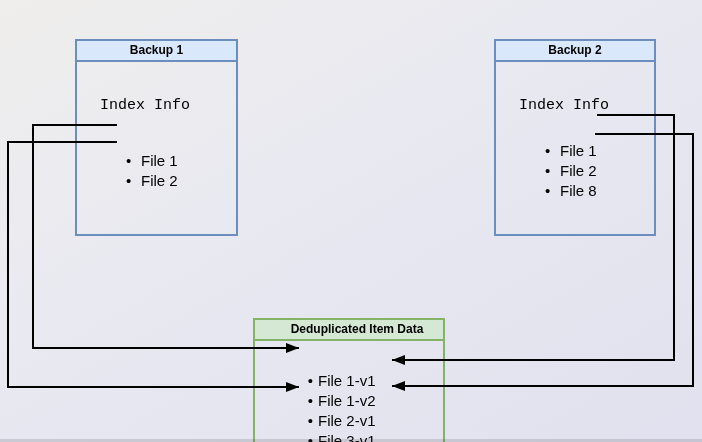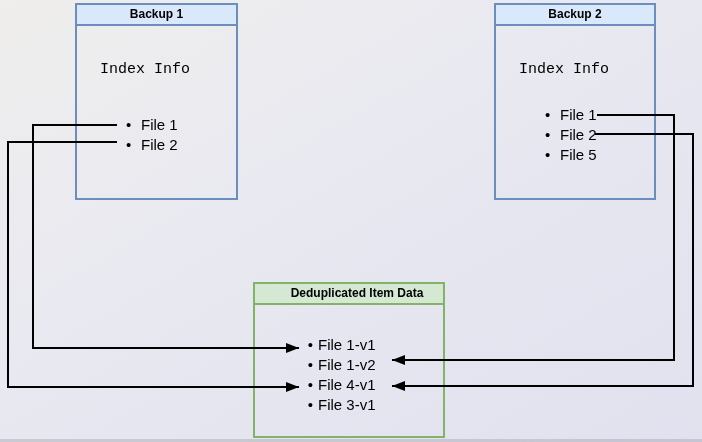--- a/index.html
+++ b/index.html
@@ -18,20 +18,21 @@
   .bottom-edge {
     position: absolute;
     left: 0; right: 0; bottom: 0;
     height: 3px;
     background: rgba(70, 70, 85, 0.18);
   }
   .box {
     position: absolute;
     box-sizing: border-box;
     background: transparent;
+    margin-top: 36px;
   }
   .box.blue   { border: 2px solid var(--backup-border, #6c8ebf); }
   .box.green  { border: 2px solid var(--dedup-border, #82b366); }
   .box-header {
     box-sizing: border-box;
     height: 21px;
     line-height: 19px;
     text-align: center;
     font-size: 12px;
     font-weight: bold;
@@ -92,30 +93,30 @@
       <li><span>File 2</span></li>
     </ul>
   </div>
 
   <div class="box blue" style="left:494px; top:3px; width:162px; height:197px;">
     <div class="box-header">Backup 2</div>
     <div class="index-label" style="left:23px; top:55px;">Index Info</div>
     <ul class="file-list" style="left:49px; top:100px;">
       <li><span>File 1</span></li>
       <li><span>File 2</span></li>
-      <li><span>File 5</span></li>
+      <li><span>File 8</span></li>
     </ul>
   </div>
 
   <div class="box green" style="left:253px; top:282px; width:192px; height:156px;">
     <div class="box-header">Deduplicated Item Data</div>
     <ul class="file-list" style="left:48px; top:51px;text-align:center;">
       <li><span>File 1-v1</span></li>
       <li><span>File 1-v2</span></li>
-      <li><span>File 4-v1</span></li>
+      <li><span>File 2-v1</span></li>
       <li><span>File 3-v1</span></li>
     </ul>
   </div>
 
   <svg class="connectors" width="702" height="442" viewBox="0 0 702 442">
     <defs>
       <marker id="arrow" markerUnits="userSpaceOnUse" markerWidth="14" markerHeight="10" refX="13" refY="5" orient="auto">
         <path class="arrowhead" d="M0,0 L13,5 L0,10 Z"></path>
       </marker>
     </defs>

